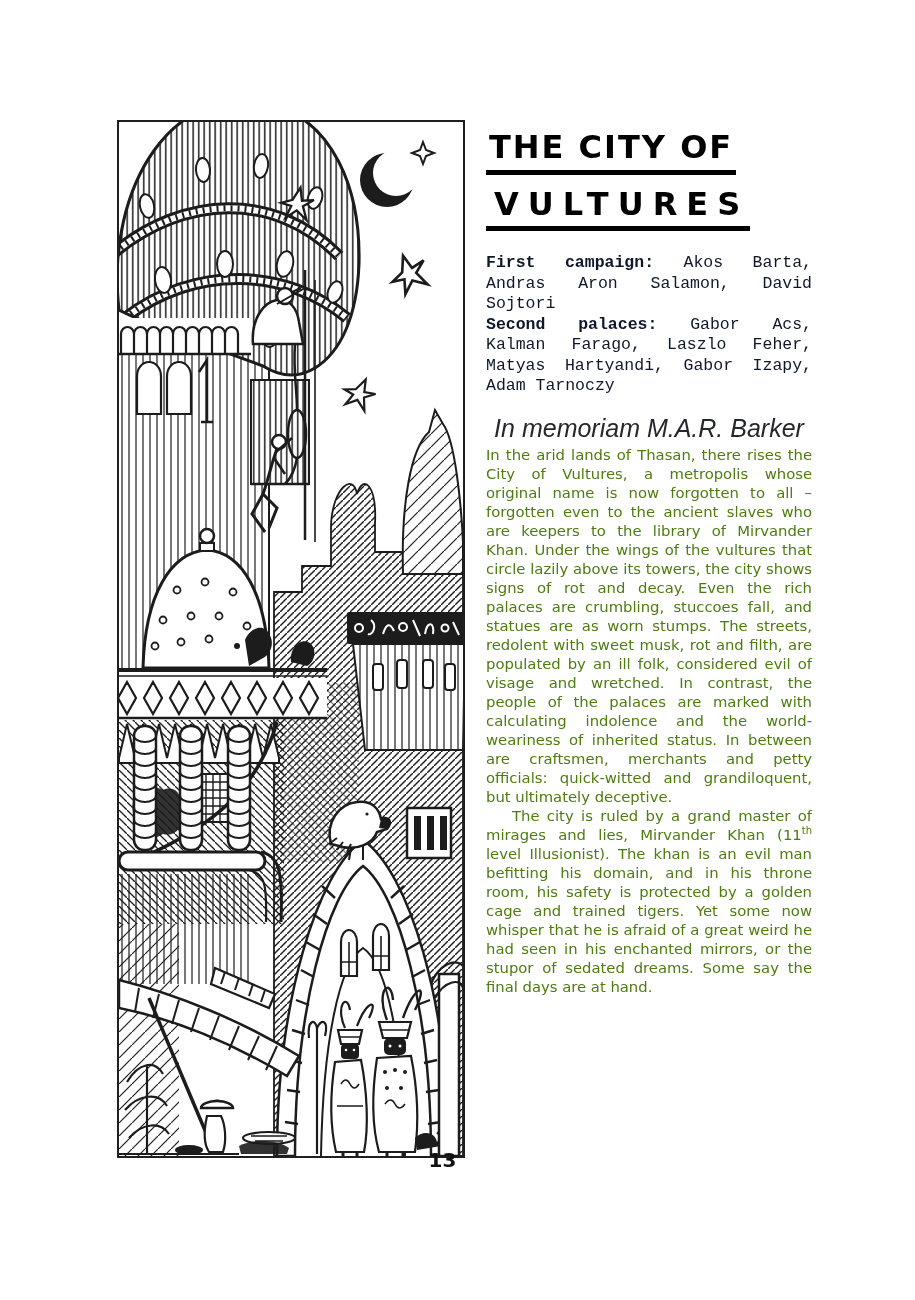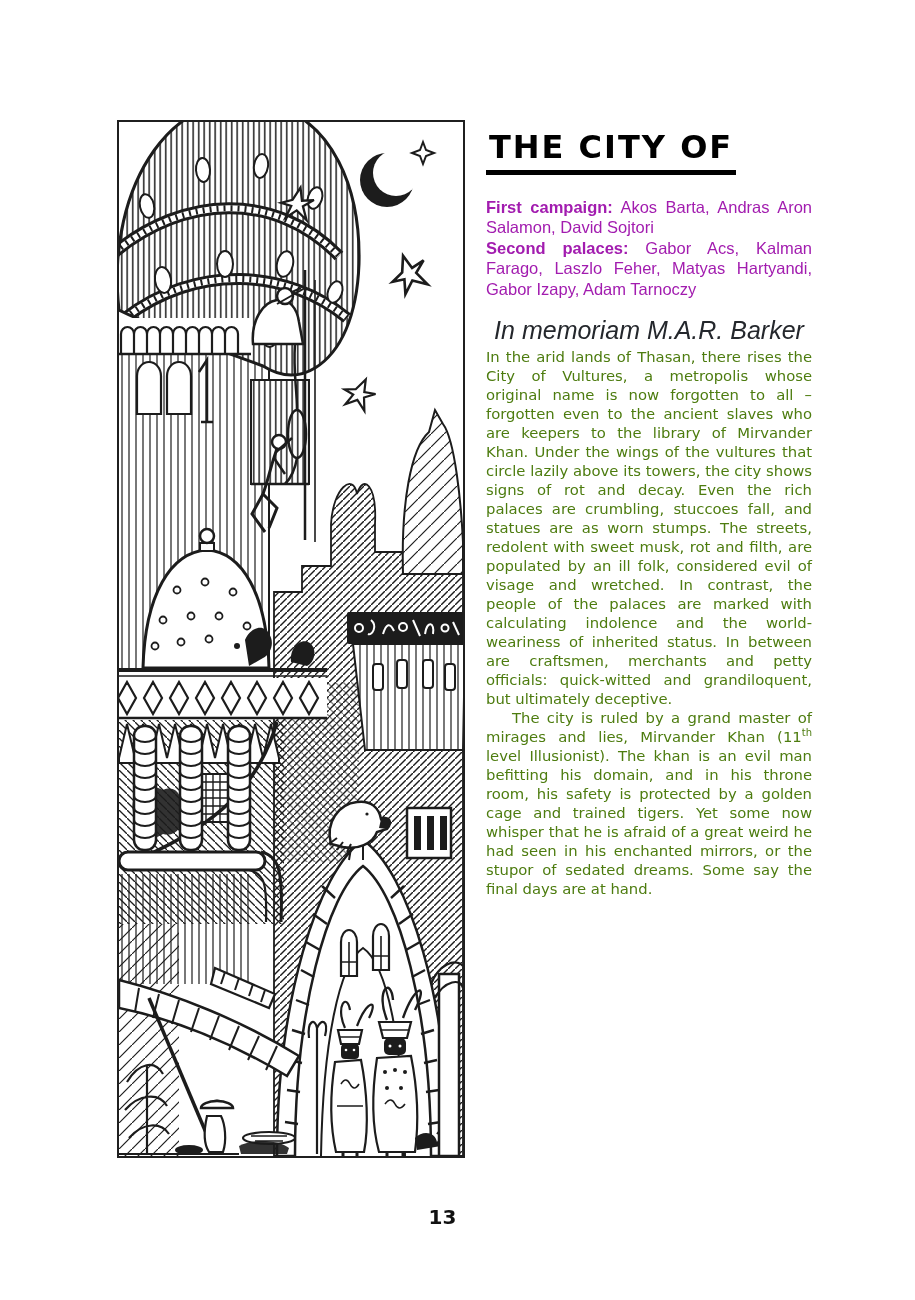--- a/index.html
+++ b/index.html
@@ -3,28 +3,28 @@
 <meta charset="utf-8">
 <style>
   html,body{margin:0;padding:0;background:#fff;}
   .page{position:relative;width:915px;height:1300px;background:#ffffff;overflow:hidden;}
   .figure{position:absolute;left:117px;top:120px;width:348px;height:1038px;border:2px solid #1f1f1f;box-sizing:border-box;margin:0;background:#fff;}
   .figure svg{display:block;width:100%;height:100%;}
   .col{position:absolute;left:486px;top:127px;width:326px;}
   .title{margin:0;text-align:left;font-family:"DejaVu Sans",sans-serif;font-weight:900;color:#000;line-height:1.3;}
   .title .t1{font-size:32px;letter-spacing:2px;border-bottom:5px solid #000;display:inline-block;padding:0 3px 1px;}
   .title .t2{font-size:32px;letter-spacing:9px;border-bottom:5px solid #000;display:inline-block;padding:0 1px 1px 8px;margin-top:9px;}
-  .credits{margin-top:22px;font-family:Liberation Sans, sans-serif;font-size:16.5px;line-height:20.5px;text-align:justify;color:#a21caf;}
+  .credits{margin-top:22px;font-family:Liberation Mono, monospace;font-size:16.5px;line-height:20.5px;text-align:justify;color:#0f172a;}
   .credits b{font-weight:700;}
   .dedication{margin-top:17px;text-align:center;font-family:"Liberation Sans",sans-serif;font-style:italic;font-size:25px;color:#24272c;}
   .bodytext{margin-top:2px;font-family:"DejaVu Sans",sans-serif;font-size:14.8px;line-height:19px;text-align:justify;color:#4d7c0f;}
   .bodytext p{margin:0;}
   .bodytext p.indent{text-indent:26px;}
   sup{font-size:10px;vertical-align:super;line-height:0;}
-  .pagenum{position:absolute;left:0;top:1205px;width:885px;text-align:center;font-family:"DejaVu Sans",sans-serif;font-weight:bold;font-size:20px;color:#111;}
+  .pagenum{position:absolute;left:0;top:1148px;width:885px;text-align:center;font-family:"DejaVu Sans",sans-serif;font-weight:bold;font-size:20px;color:#111;}
 </style>
 </head>
 <body>
 
 <div class="page">
 
   <figure class="figure" aria-label="Hand-drawn ink illustration of the City of Vultures at night: a large hatched onion dome, crescent moon and scratchy stars, a figure climbing a rope past minaret walls, a dotted bell dome, an inscription frieze, a pointed gate arch with a perched vulture, and a bazaar with striped awnings and robed figures.">
     <svg viewBox="0 0 344 1034" preserveAspectRatio="none">
       <defs>
         <pattern id="vh" width="5.5" height="12" patternUnits="userSpaceOnUse">
@@ -283,20 +283,21 @@
         <use href="#star" transform="translate(178,82) rotate(12) scale(1.05)" fill="#fff" stroke="#1c1c1c" stroke-width="2.2"></use>
         <use href="#star" transform="translate(290,152) rotate(-18) scale(1.2)" fill="#fff" stroke="#1c1c1c" stroke-width="2.2"></use>
         <use href="#star" transform="translate(240,272) rotate(25)" fill="#fff" stroke="#1c1c1c" stroke-width="2.2"></use>
       </g>
     </svg>
   </figure>
 
   <div class="col">
     <h1 class="title">
       <span class="t1">THE CITY OF</span><br>
+      <span class="t2">VULTURES</span>
     </h1>
 
     <div class="credits">
       <div><b>First campaign:</b><span> Akos Barta, Andras Aron Salamon, David Sojtori</span></div>
       <div><b>Second palaces:</b><span> Gabor Acs, Kalman Farago, Laszlo Feher, Matyas Hartyandi, Gabor Izapy, Adam Tarnoczy</span></div>
     </div>
 
     <div class="dedication">In memoriam M.A.R. Barker</div>
 
     <div class="bodytext">

